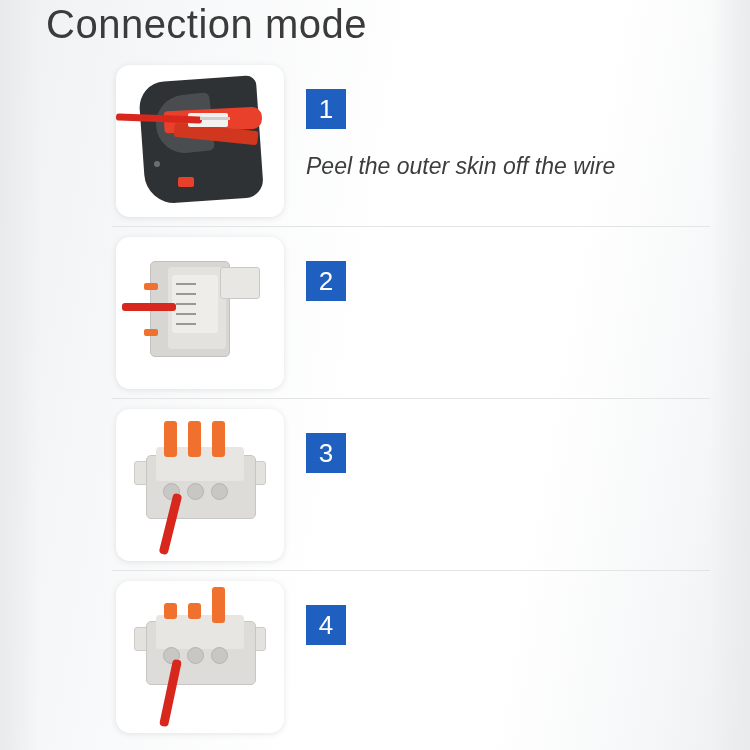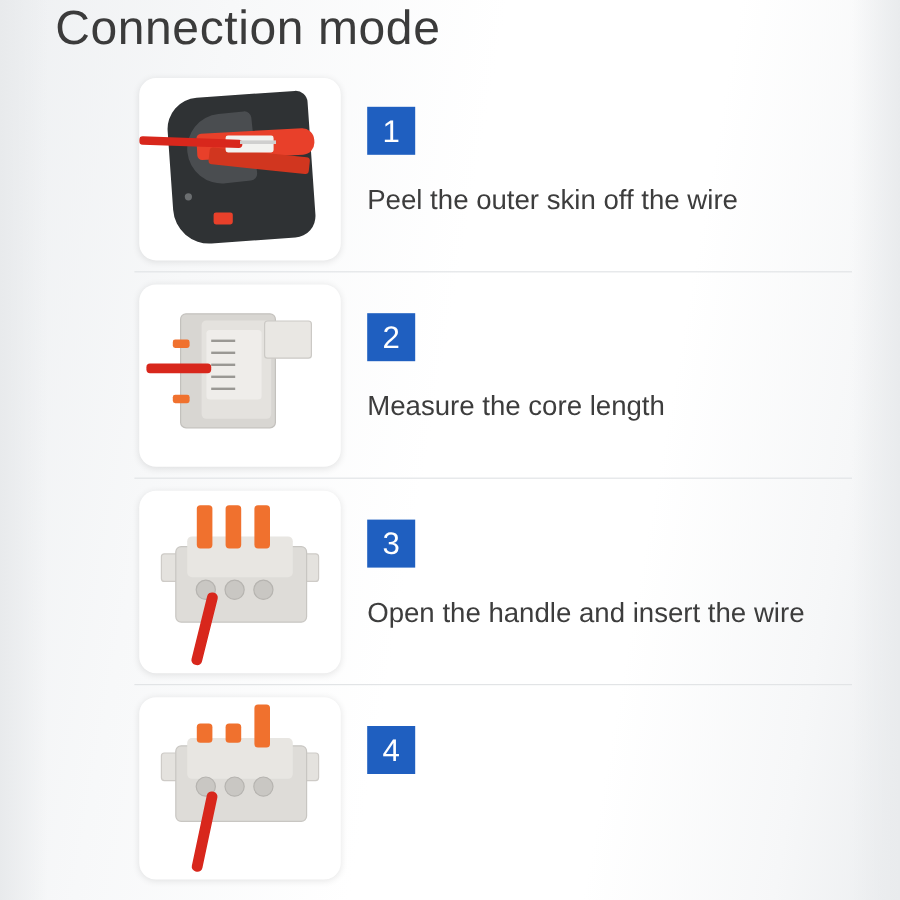--- a/index.html
+++ b/index.html
@@ -103,20 +103,21 @@
     text-align: center;
     font-weight: 400;
   }
   .step-text {
     position: absolute;
     top: 88px;
     left: 0;
     font-size: 23px;
     color: #3d3d3d;
     white-space: nowrap;
+    font-style: italic;
   }
 
   
   .art { position: absolute; inset: 0; }
 
   
   .tool-body {
     position: absolute;
     left: 26px; top: 14px;
     width: 118px; height: 122px;
@@ -325,21 +326,20 @@
           <div class="c2-tick" style="top:66px"></div>
           <div class="c2-tick" style="top:76px"></div>
           <div class="c2-tick" style="top:86px"></div>
           <div class="c2-port" style="top:46px"></div>
           <div class="c2-port" style="top:92px"></div>
           <div class="c2-wire"></div>
         </div>
       </div>
       <div class="step-right">
         <div class="badge">2</div>
-        <div class="step-text">Measure the core length</div>
       </div>
       <div class="divider"></div>
     </div>
 
     <div class="step">
       <div class="thumb">
         <div class="art">
           <div class="c3-ear" style="left:18px; top:52px;"></div>
           <div class="c3-ear" style="left:122px; top:52px;"></div>
           <div class="c3-base" style="left:30px; top:46px;"></div>
@@ -348,21 +348,20 @@
           <div class="c3-lever" style="left:72px; top:12px;"></div>
           <div class="c3-lever" style="left:96px; top:12px;"></div>
           <div class="c3-hole" style="left:47px; top:74px;"></div>
           <div class="c3-hole" style="left:71px; top:74px;"></div>
           <div class="c3-hole" style="left:95px; top:74px;"></div>
           <div class="c3-wire" style="left:50px; top:84px; height:62px; transform:rotate(14deg);"></div>
         </div>
       </div>
       <div class="step-right">
         <div class="badge">3</div>
-        <div class="step-text">Open the handle and insert the wire</div>
       </div>
       <div class="divider"></div>
     </div>
 
     <div class="step">
       <div class="thumb">
         <div class="art">
           <div class="c3-ear" style="left:18px; top:46px;"></div>
           <div class="c3-ear" style="left:122px; top:46px;"></div>
           <div class="c3-base" style="left:30px; top:40px;"></div>

